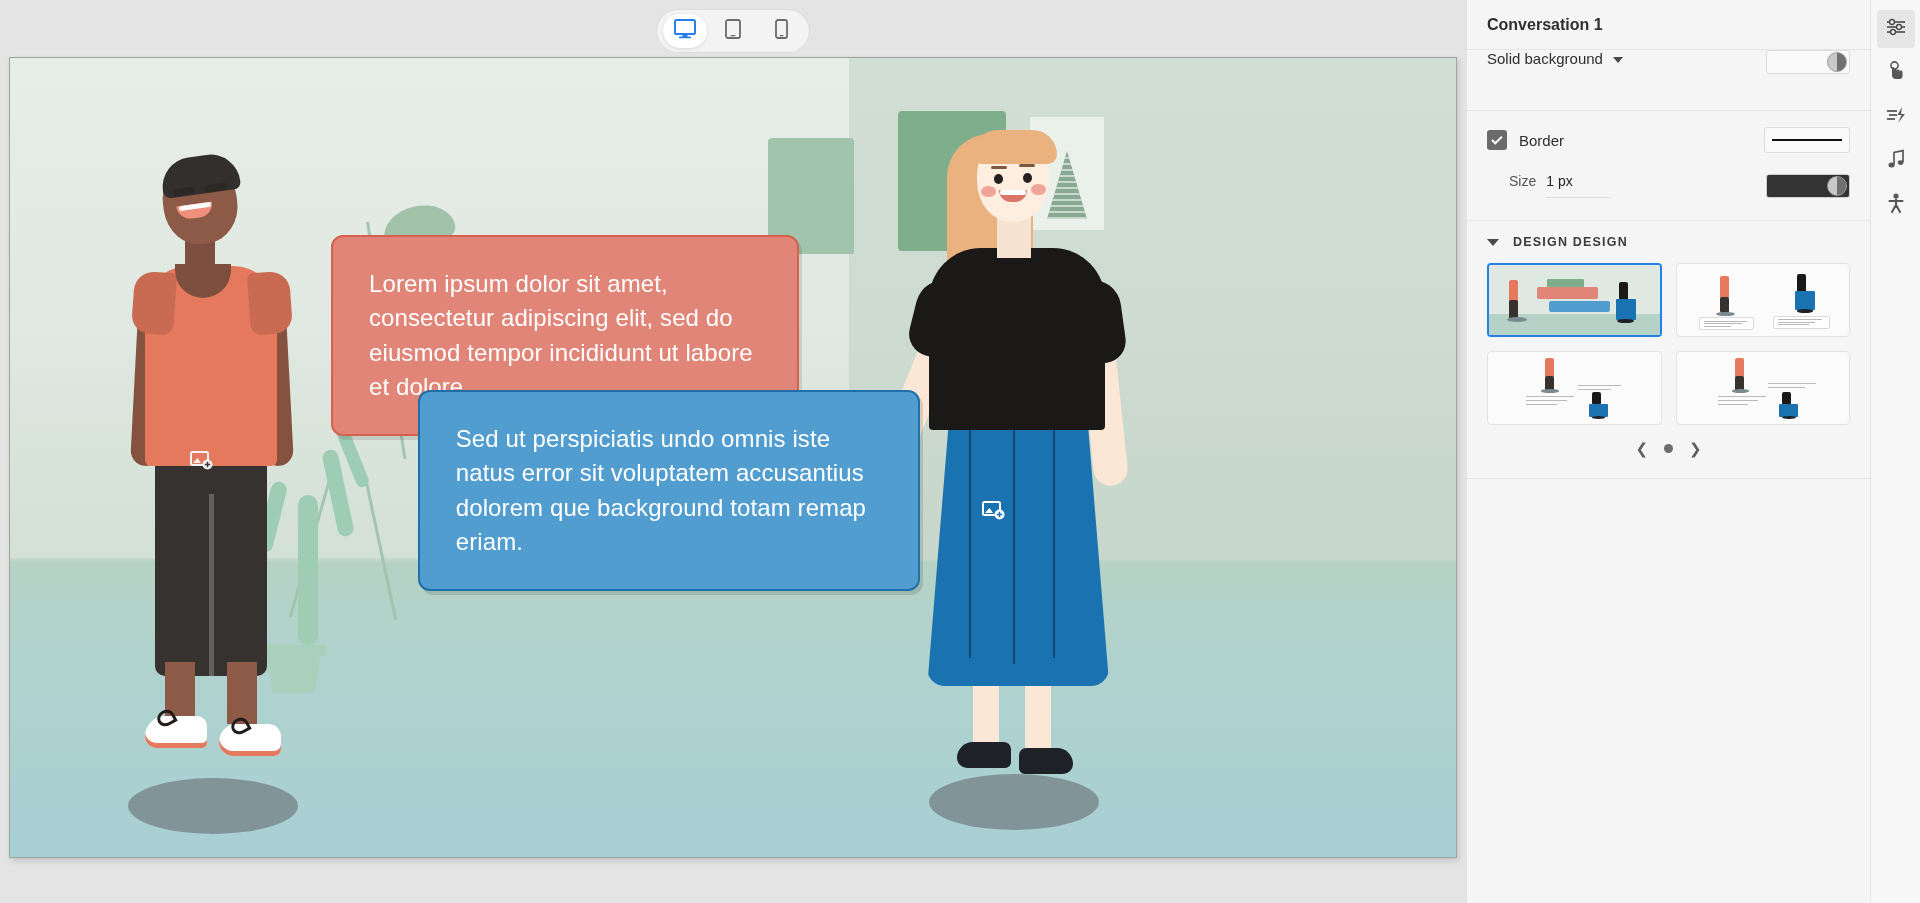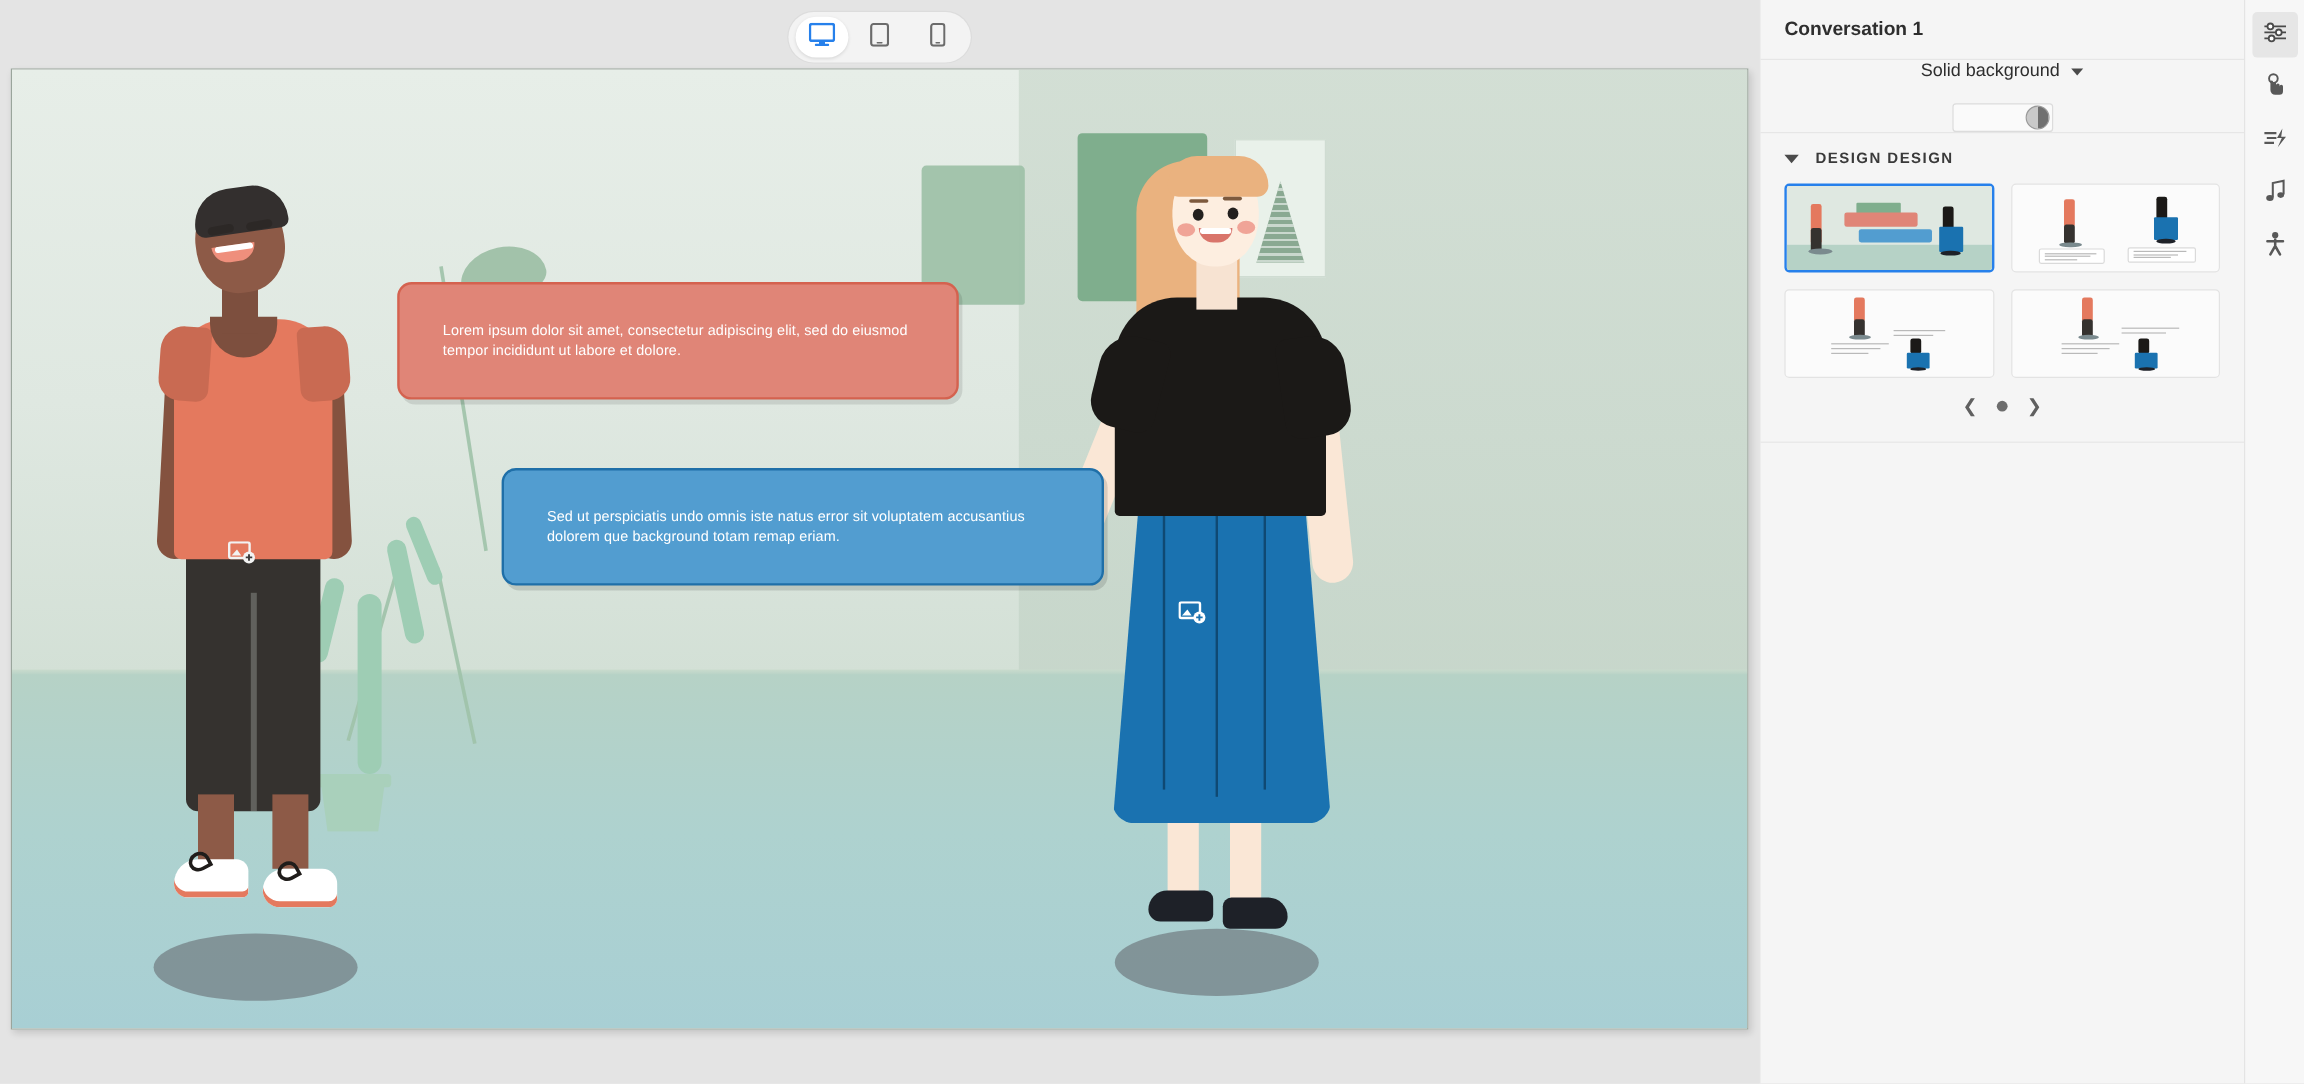--- a/index.html
+++ b/index.html
@@ -318,21 +318,21 @@
     display:flex; align-items:center; justify-content:center;
   }
   .img-badge svg { display:block; }
 
   
   .bubble {
     position: absolute;
     border-radius: 12px;
     padding: 30px 36px;
     color: #fff;
-    font-size: 12px;
+    font-size: 24px;
     line-height: 1.42;
     letter-spacing: .1px;
   }
   .bubble-red {
     left: 22.2%; top: 22.2%;
     width: 468px;
     background: #e08577;
     border: 2px solid #d4624f;
     box-shadow: 3px 4px 0 rgba(0,0,0,.10);
   }
@@ -355,21 +355,21 @@
     height: 50px; display: flex; align-items: center;
     padding: 0 20px;
     font-size: 16px; font-weight: bold; color: #2e2e2e;
     border-bottom: 1px solid #e6e6e6;
   }
   .rp-row {
     padding: 0 20px;
     border-bottom: 1px solid #e6e6e6;
   }
   .row-bg {
-    height: 60px; display: flex; align-items: center; justify-content: space-between; flex-direction: column;
+    height: 60px; display: flex; align-items: flex-start; justify-content: space-between;
   }
   .row-label {
     font-size: 15px; color: #2e2e2e; display:flex; align-items:center; gap:10px;
   }
   .chev-down {
     width: 0; height: 0;
     border-left: 5px solid transparent;
     border-right: 5px solid transparent;
     border-top: 6px solid #4a4a4a;
     margin-top: 2px;
@@ -619,20 +619,45 @@
         <div class="row-label">
           <span>Solid background</span>
           <span class="chev-down"></span>
         </div>
         <div class="swatch">
           <span class="halfdisc"></span>
         </div>
       </div>
     </div>
 
+    <div class="border-section">
+      <div class="border-row">
+        <div class="cb-wrap">
+          <div class="checkbox">
+            <svg width="12" height="10" viewBox="0 0 12 10">
+              <path d="M1 5 L4.3 8.3 L11 1.6" fill="none" stroke="#ffffff" stroke-width="2"></path>
+            </svg>
+          </div>
+          <span class="row-label">Border</span>
+        </div>
+        <div class="line-preview">
+          <span class="bar"></span>
+        </div>
+      </div>
+
+      <div class="size-row">
+        <div class="size-left">
+          <span class="size-label">Size</span>
+          <span class="size-value">1 px</span>
+        </div>
+        <div class="swatch dark">
+          <span class="halfdisc"></span>
+        </div>
+      </div>
+    </div>
 
     <div class="design-section">
       <div class="ds-head">
         <span class="ds-chev"></span>
         <span class="ds-title">DESIGN DESIGN</span>
       </div>
 
       <div class="thumb-grid">
 
         <div class="thumb selected">

